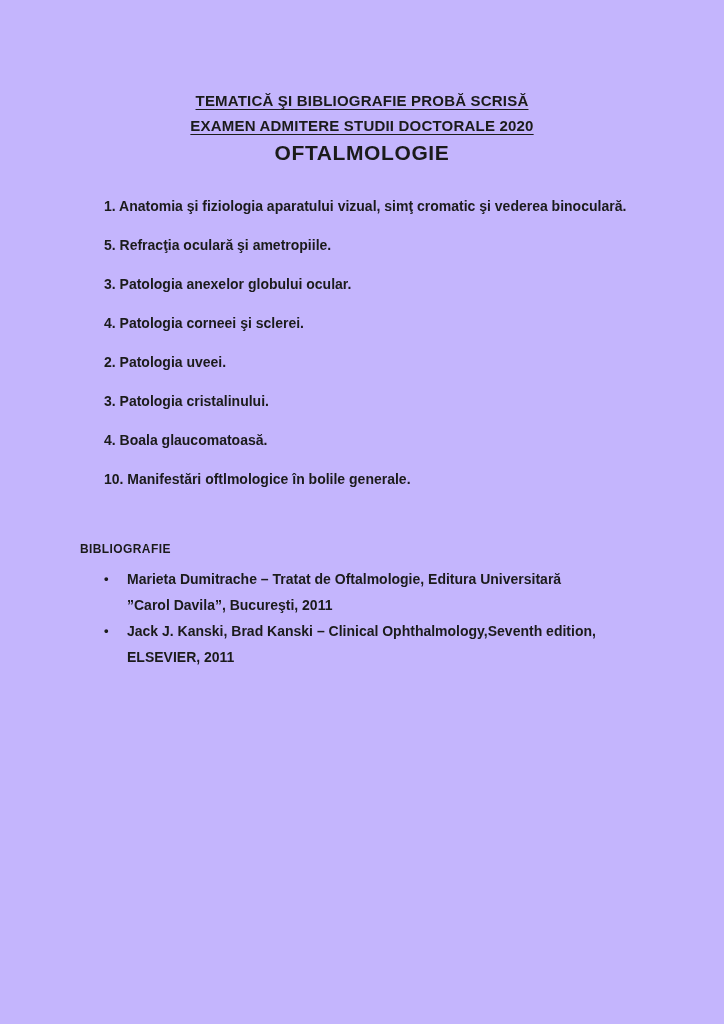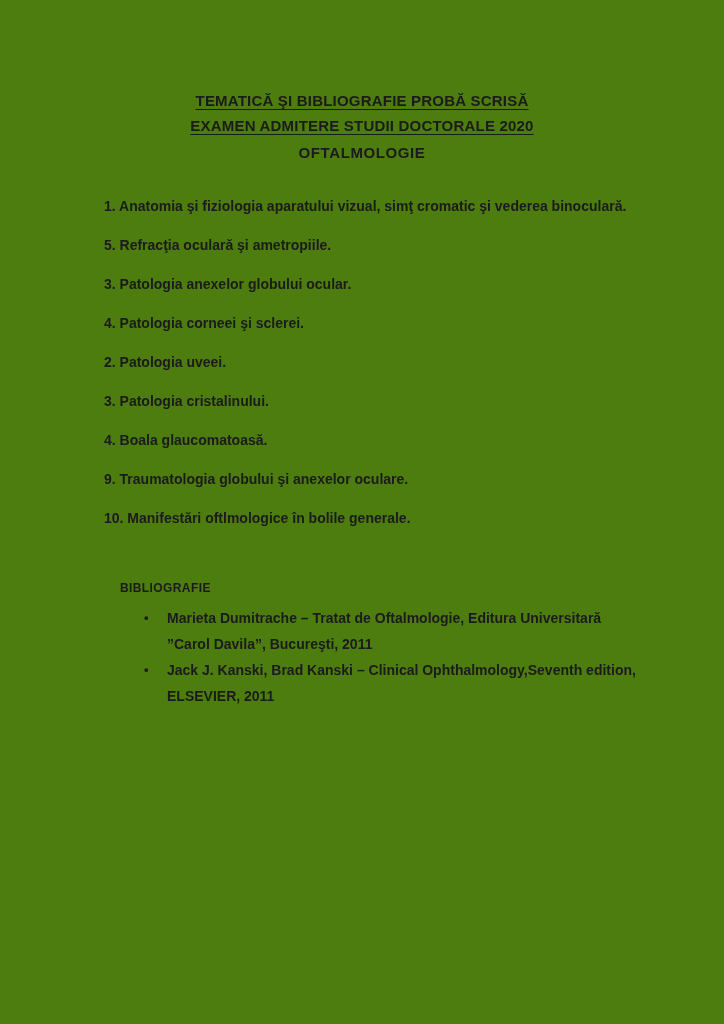--- a/index.html
+++ b/index.html
@@ -4,59 +4,59 @@
 <style>
   html, body {
     margin: 0;
     padding: 0;
     background: #ffffff;
   }
   .page {
     position: relative;
     width: 724px;
     height: 1024px;
-    background: #4d7c0f;
+    background: #c4b5fd;
     box-sizing: border-box;
     font-family: "Liberation Sans", sans-serif;
     font-weight: bold;
     color: #1b1b1b;
     overflow: hidden;
   }
   
   .doc-header {
     padding-top: 88px;
     text-align: center;
   }
   .title-line {
     font-size: 15px;
     line-height: 25px;
     text-decoration: underline;
     text-underline-offset: 3px;
     letter-spacing: 0.2px;
   }
   .subject-line {
-    font-size: 15px;
+    font-size: 21px;
     line-height: 27px;
     letter-spacing: 0.6px;
     margin-top: 1px;
   }
   
   .topics {
     margin: 29px 0 0 88px;
     width: 556px;
     font-size: 14px;
     line-height: 23px;
   }
   .topics p {
     margin: 16px;
     padding: 0;
   }
   
   .biblio {
-    margin: 51px 0 0 120px;
+    margin: 51px 0 0 80px;
   }
   .biblio-heading {
     font-size: 12px;
     letter-spacing: 0.4px;
     line-height: 14px;
   }
   .biblio-list {
     list-style: none;
     margin: 10px 0 0 0;
     padding: 0 0 0 47px;
@@ -91,21 +91,20 @@
   </header>
 
   <main class="topics">
     <p>1. Anatomia şi fiziologia aparatului vizual, simţ cromatic şi vederea binoculară.</p>
     <p>5. Refracţia oculară şi ametropiile.</p>
     <p>3. Patologia anexelor globului ocular.</p>
     <p>4. Patologia corneei şi sclerei.</p>
     <p>2. Patologia uveei.</p>
     <p>3. Patologia cristalinului.</p>
     <p>4. Boala glaucomatoasă.</p>
-    <p>9. Traumatologia globului şi anexelor oculare.</p>
     <p>10. Manifestări oftlmologice în bolile generale.</p>
   </main>
 
   <section class="biblio">
     <div class="biblio-heading">BIBLIOGRAFIE</div>
     <ul class="biblio-list">
       <li>
         <span class="bullet">•</span>
         <span class="line">Marieta Dumitrache – Tratat de Oftalmologie, Editura Universitară</span>
         <span class="line">”Carol Davila”, Bucureşti, 2011</span>

